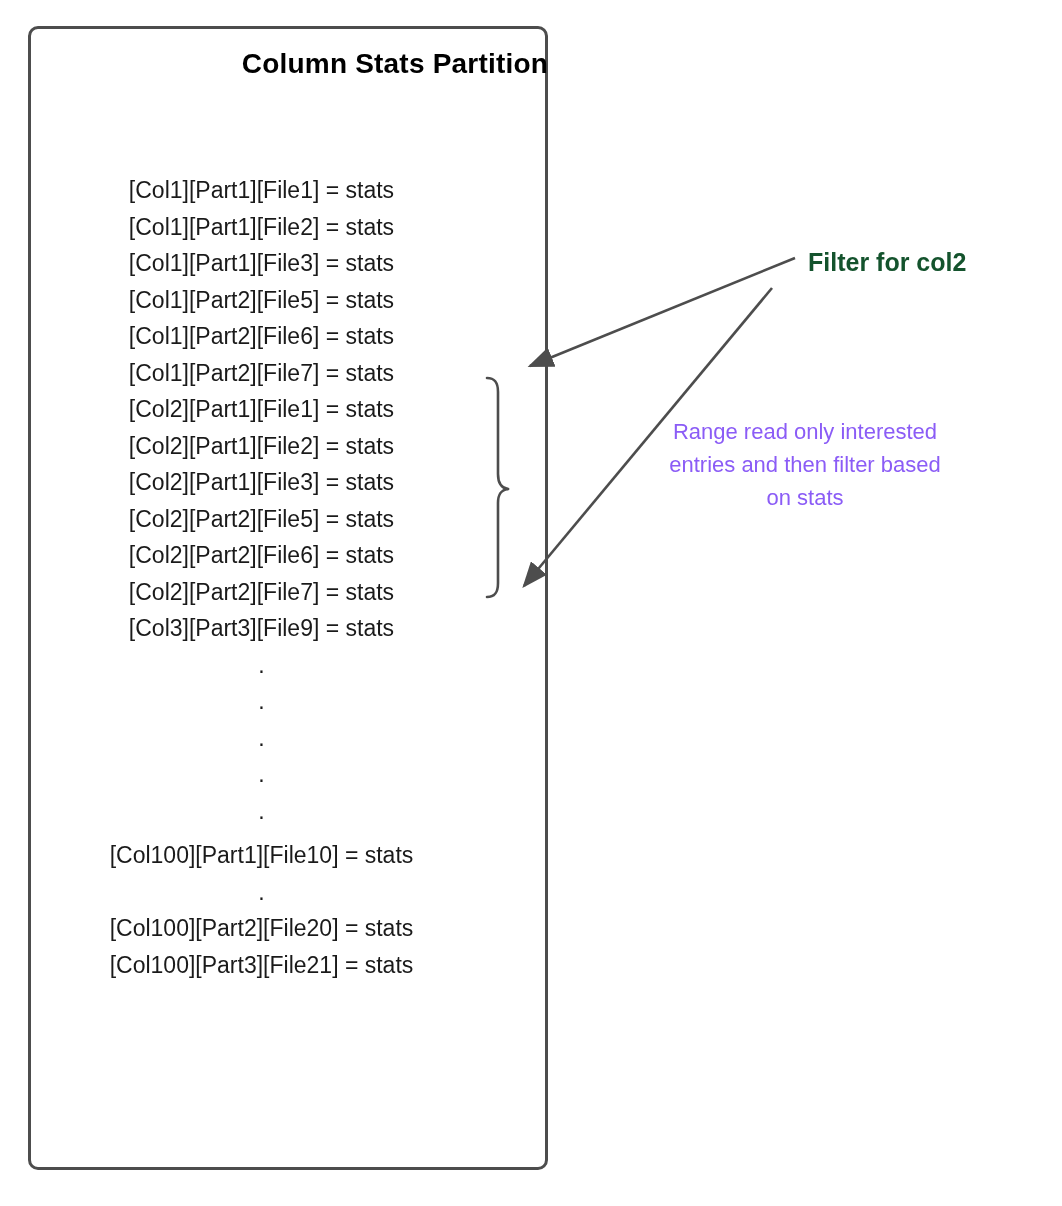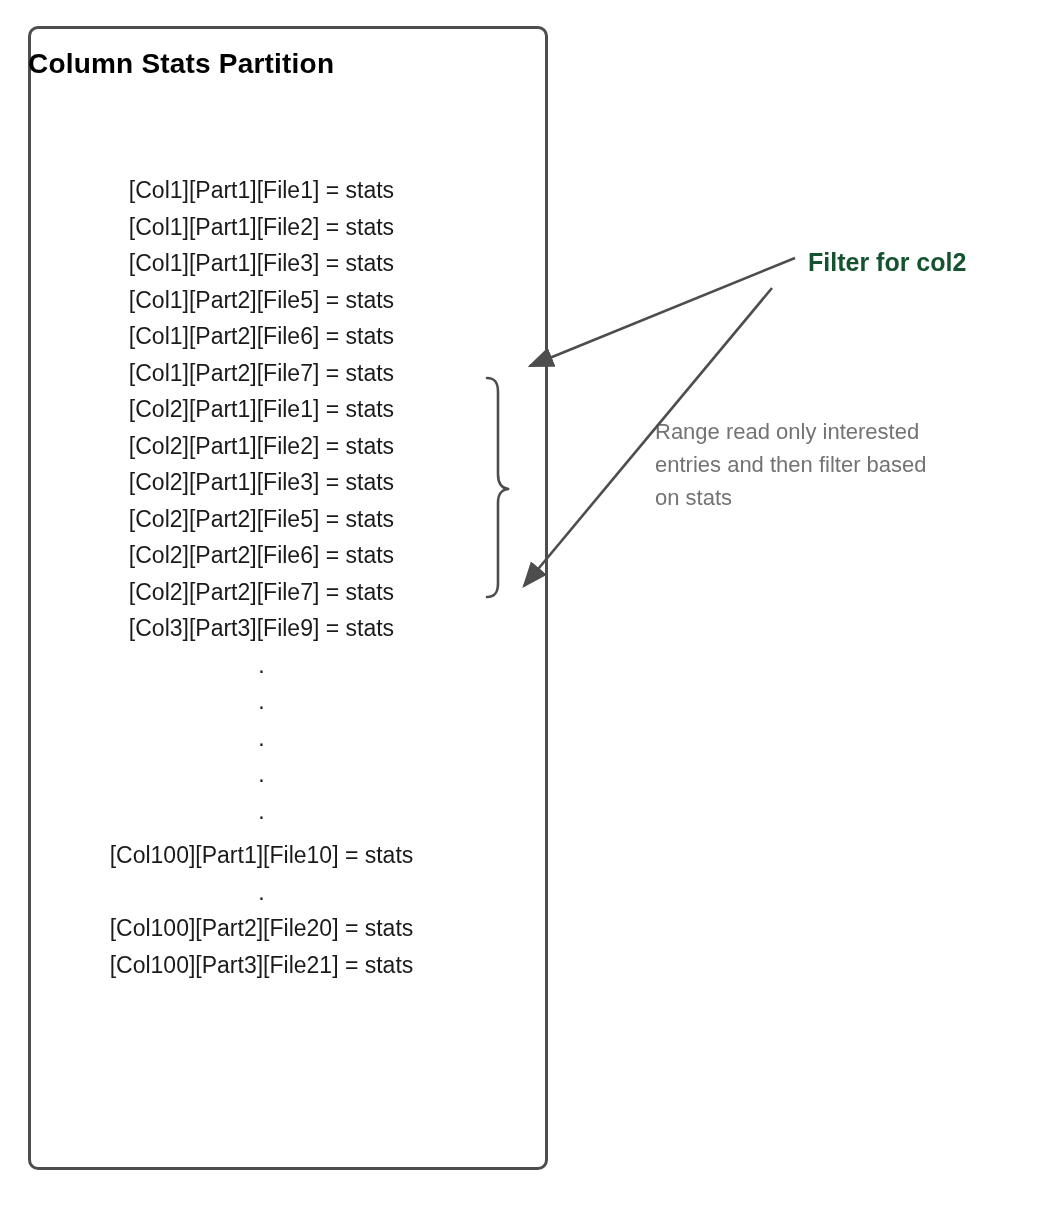--- a/index.html
+++ b/index.html
@@ -35,21 +35,21 @@
     border-radius: 10px;
     box-sizing: border-box;
     background: #ffffff;
   }
 
   .box-title {
     position: absolute;
     left: 28px;
     top: 48px;
     width: 520px;
-    text-align: left;
+    text-align: right;
     font-size: 28px;
     font-weight: bold;
     color: #000000;
     letter-spacing: 0.2px;
   }
 
   
   .entry-list {
     position: absolute;
     left: 28px;
@@ -80,24 +80,24 @@
     font-weight: bold;
     color: #14532d;
     white-space: nowrap;
   }
 
   .range-note {
     position: absolute;
     left: 655px;
     top: 415px;
     width: 300px;
-    text-align: left;
+    text-align: center;
     font-size: 22px;
     line-height: 33px;
-    color: #737373;
+    color: #8b5cf6;
   }
 
   
   #overlay {
     position: absolute;
     left: 0;
     top: 0;
     width: 1062px;
     height: 1206px;
     pointer-events: none;

